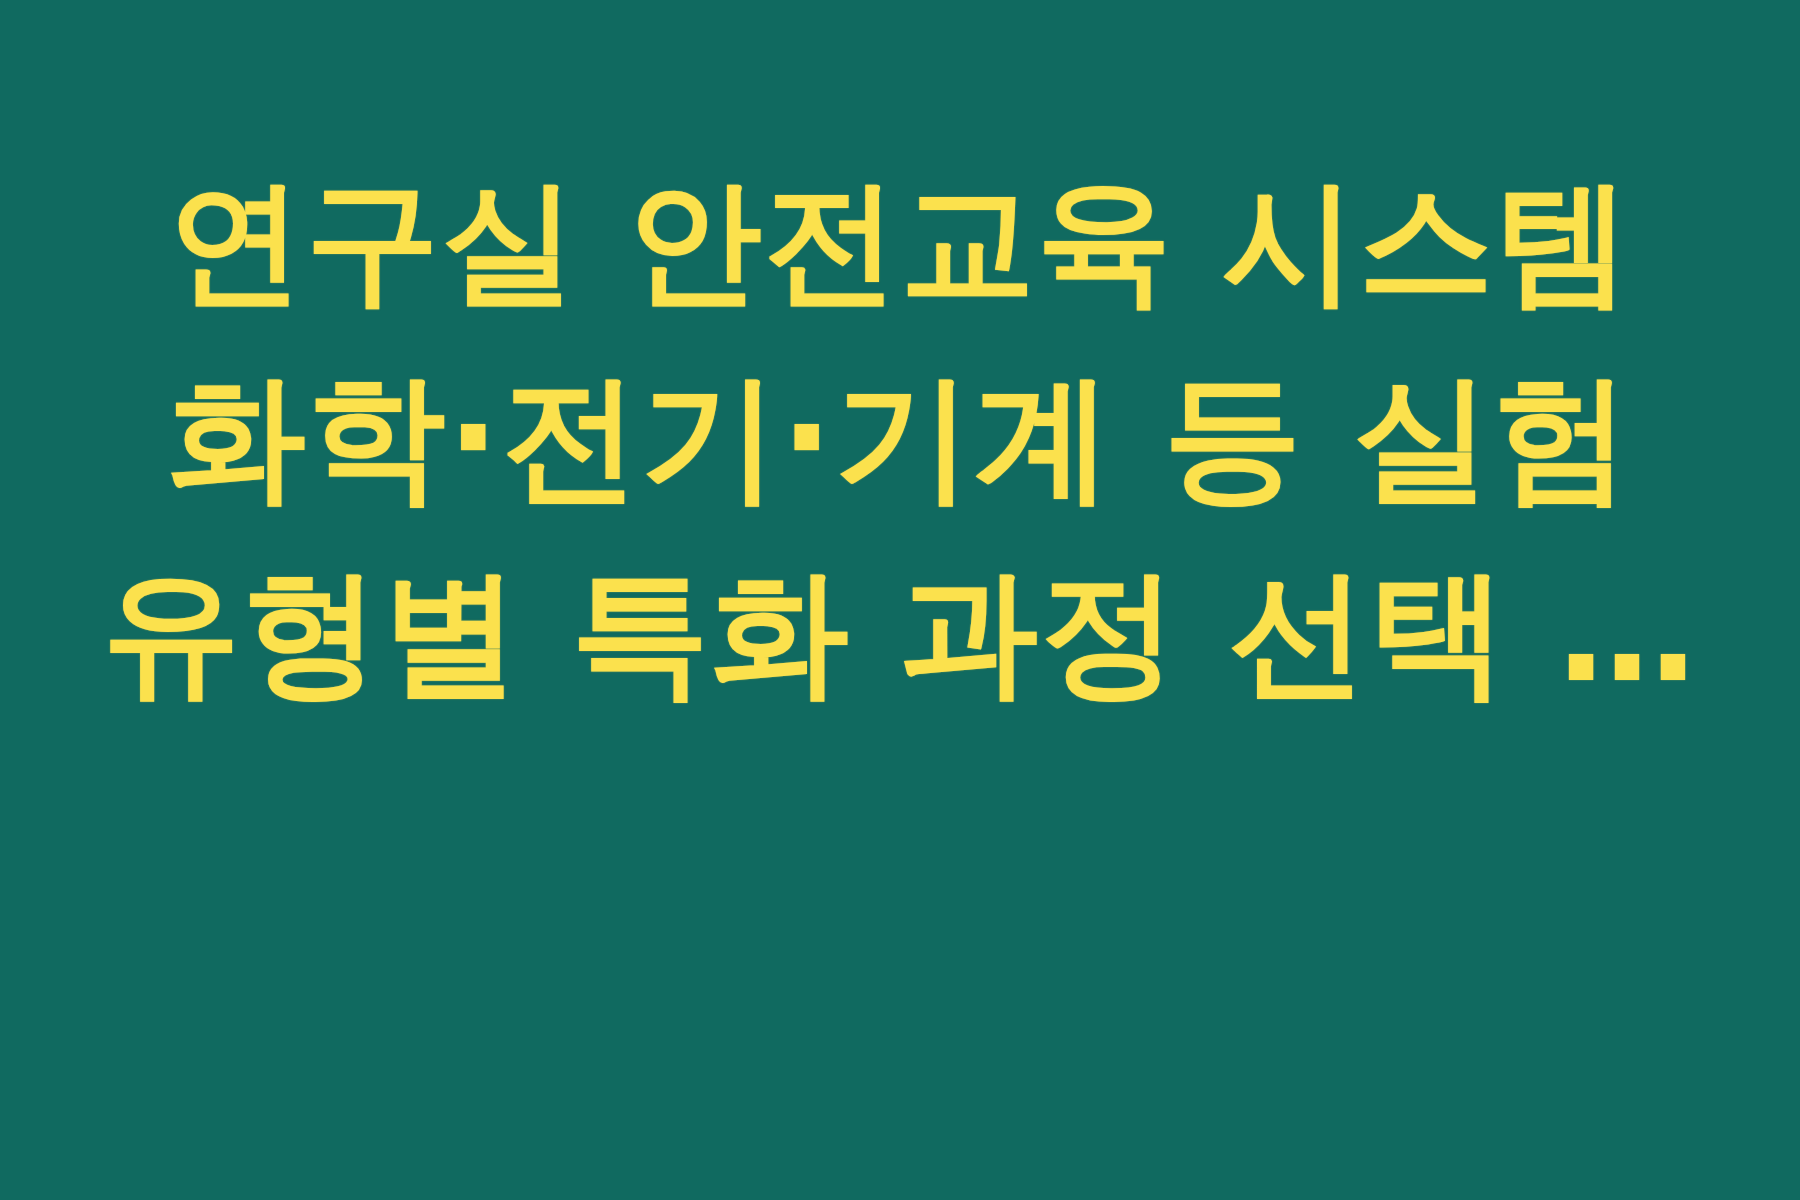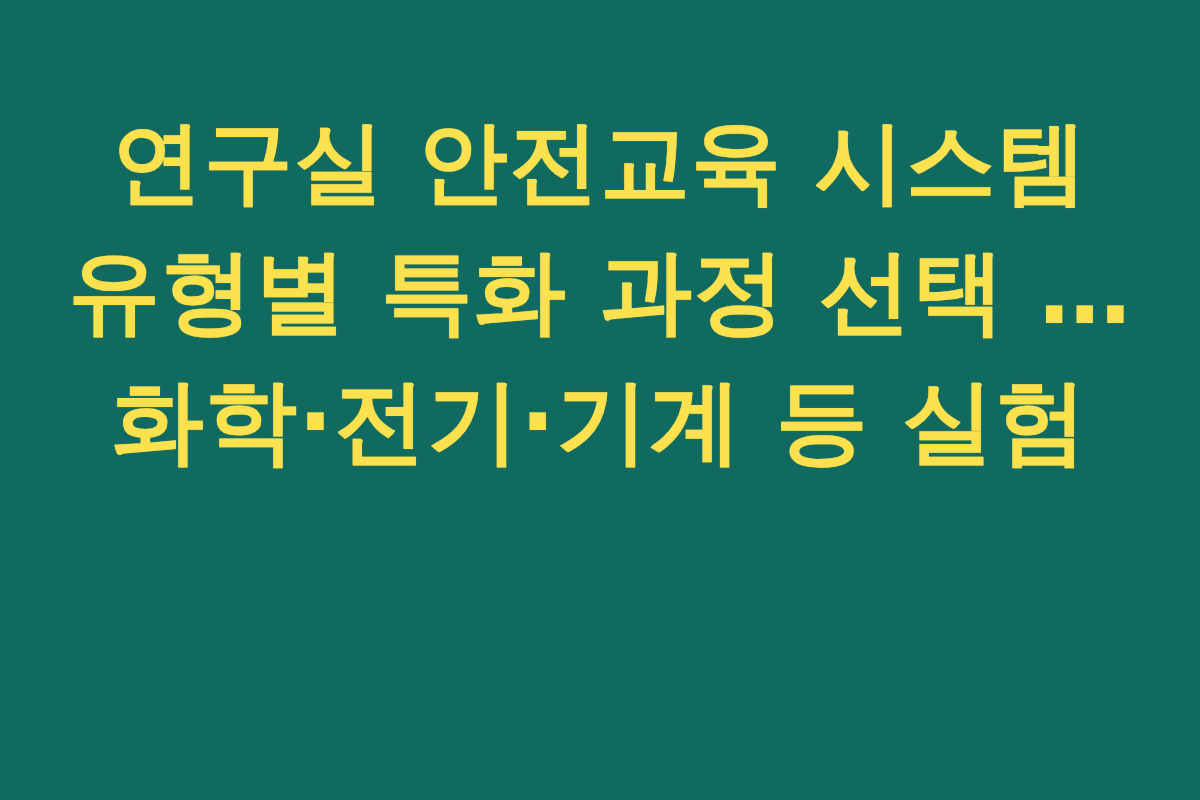--- a/index.html
+++ b/index.html
@@ -62,19 +62,19 @@
 </style>
 </head>
 <body style="background: rgb(16, 106, 96);">
 
 <div class="poster" style="background: rgb(16, 106, 96);">
 
   <div class="headline-block">
 
     <span class="headline-line line-1" style="color: rgb(251, 225, 77);">연구실 안전교육 시스템</span>
 
+    <span class="headline-line line-2" style="color: rgb(251, 225, 77);">화학·전기·기계 등 실험</span>
+
     <span class="headline-line line-3" style="color: rgb(251, 225, 77);">유형별 특화 과정 선택 …</span>
-
-    <span class="headline-line line-2" style="color: rgb(251, 225, 77);">화학·전기·기계 등 실험</span>
 
   </div>
 
 </div>
 
 </body></html>

